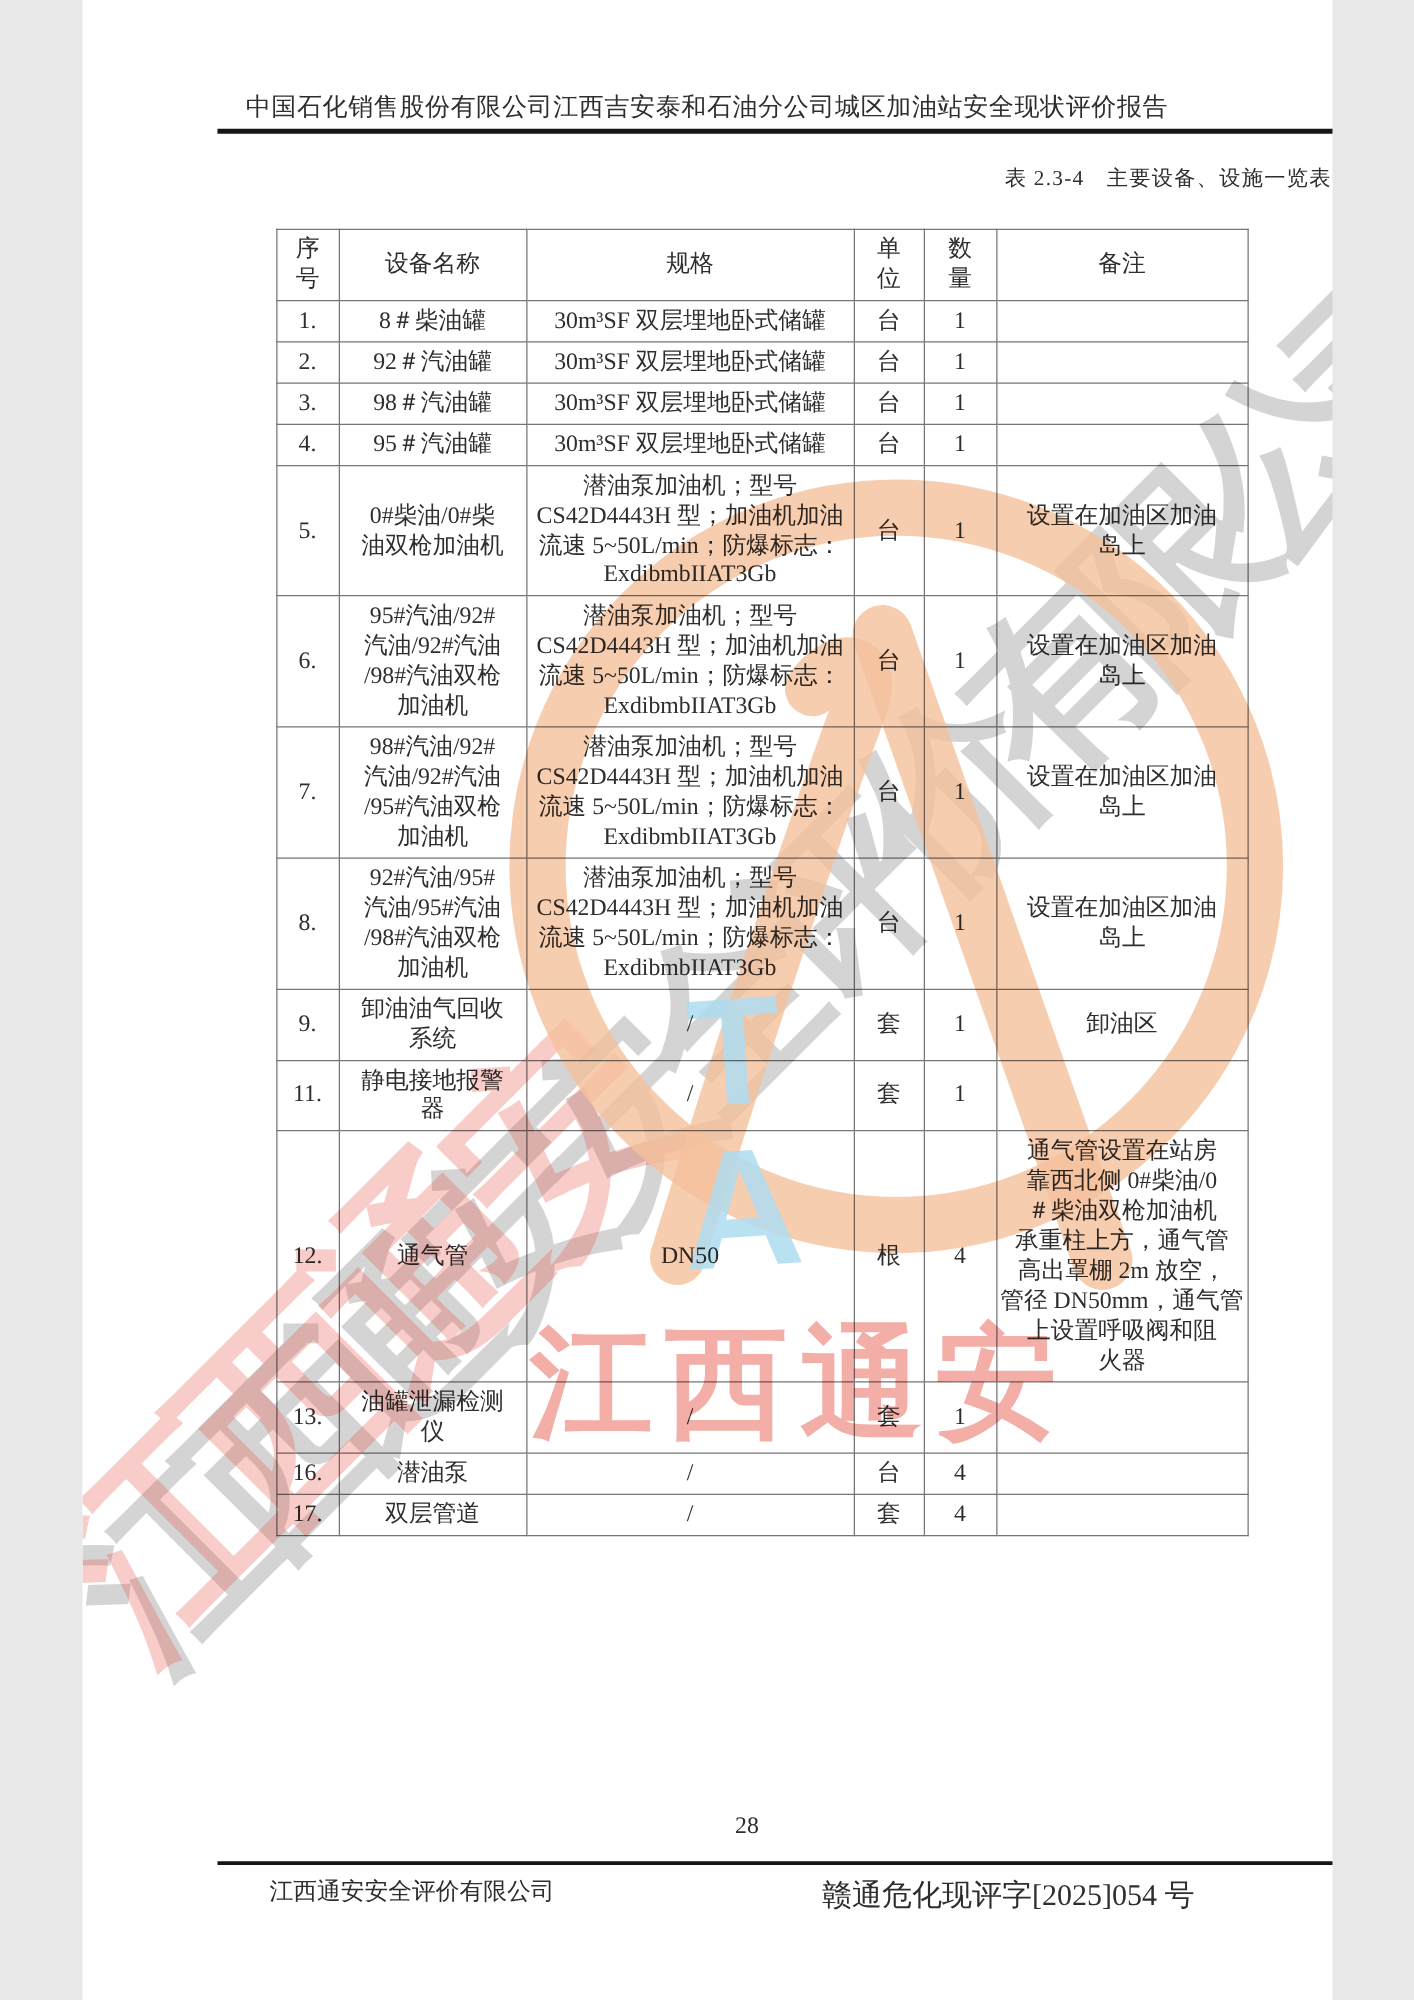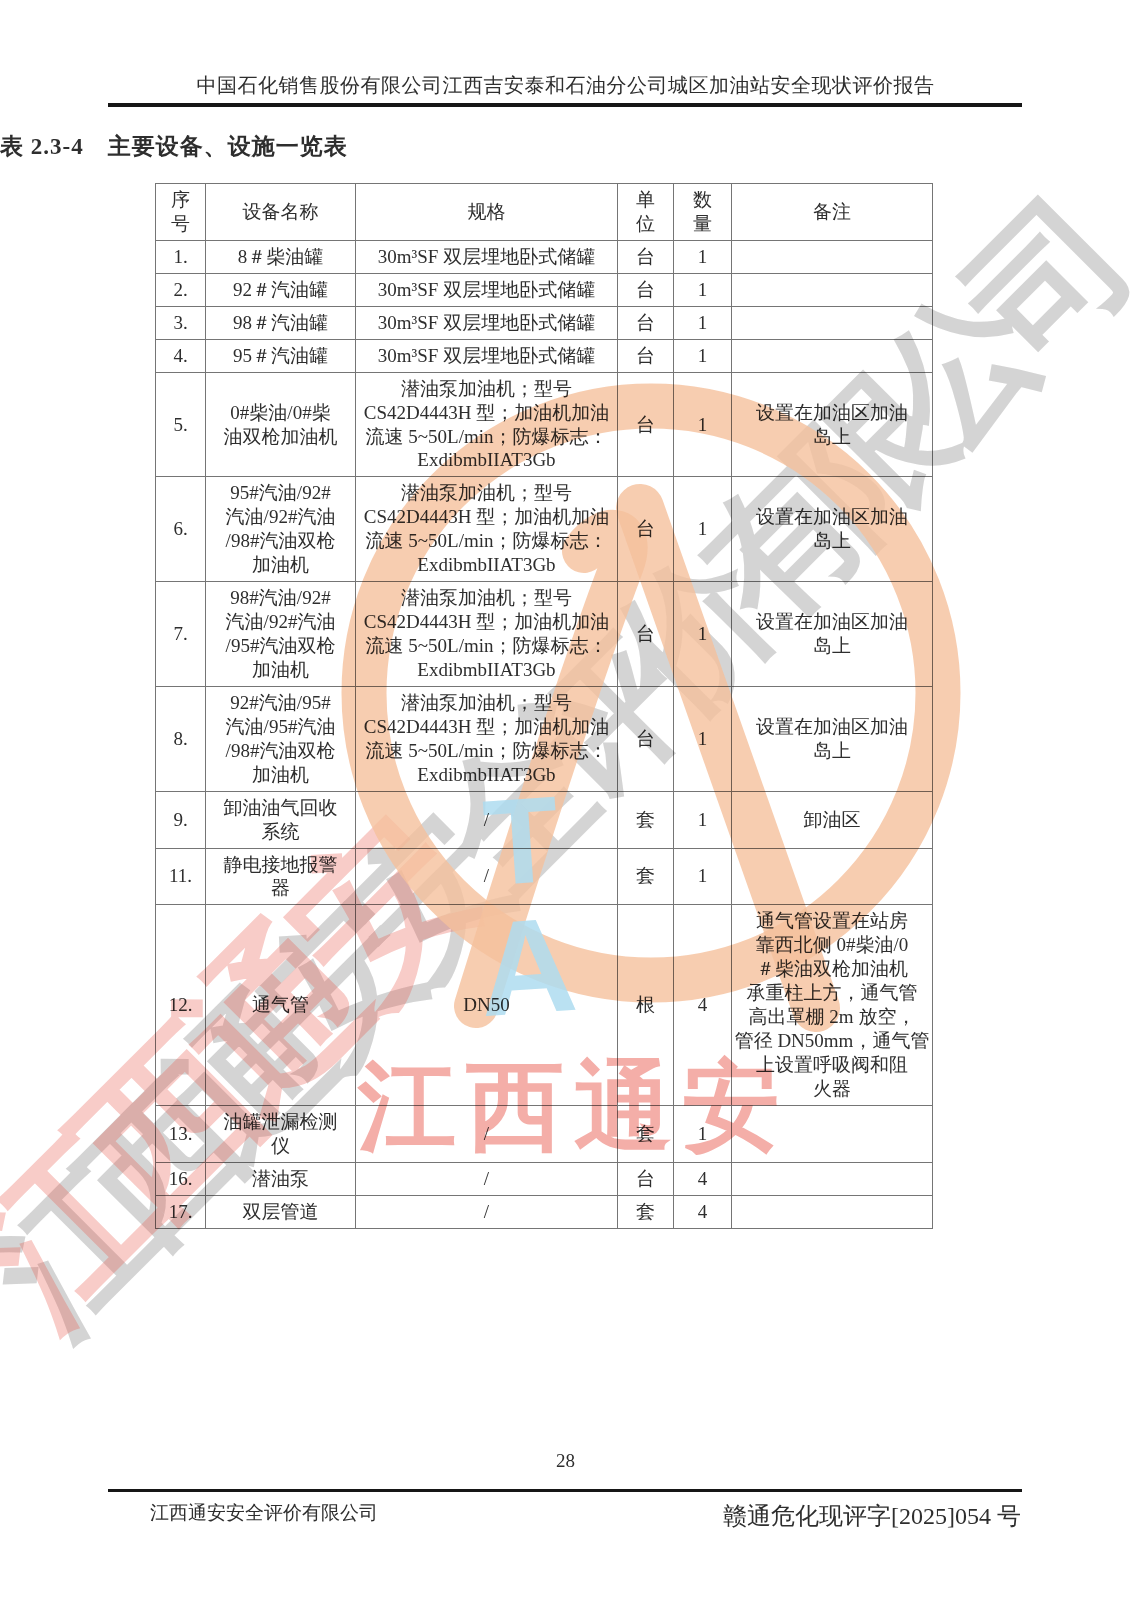--- a/index.html
+++ b/index.html
@@ -1,32 +1,32 @@
 <!DOCTYPE html>
 <html><head>
 <meta charset="utf-8">
 <style>
   html,body { margin:0; padding:0; background:#e8e8e8; }
   .page {
-    position:relative; width:1131px; height:1600px; margin:0 auto;
+    position:relative; width:1000px; height:1600px; margin:0 auto;
     background:#ffffff; overflow:hidden;
     font-family:"Liberation Serif","DejaVu Serif",serif;
     color:#2e2e2e;
   }
   .doc-header {
     position:absolute; top:72px; left:0; width:100%;
     text-align:center; font-size:20px; letter-spacing:0.5px;
   }
   .header-rule {
     position:absolute; top:103px; left:108px; width:914px; height:4px;
     background:#161616;
   }
   .table-title {
     position:absolute; top:131px; left:0; width:100%;
-    text-align:left; font-size:23px; font-weight:700; letter-spacing:1px;
+    text-align:right; font-size:17px; font-weight:400; letter-spacing:1px;
   }
   table.equipment {
     position:absolute; left:155px; top:183px; width:777px;
     border-collapse:collapse; table-layout:fixed;
   }
   table.equipment th, table.equipment td {
     border:1px solid #757575;
     font-size:19px; line-height:1.26; font-weight:normal;
     text-align:center; vertical-align:middle;
     white-space:pre-line; padding:4px 2px;
@@ -34,21 +34,21 @@
   }
   col.c-no    { width:50px; }
   col.c-name  { width:150px; }
   col.c-spec  { width:262px; }
   col.c-unit  { width:56px; }
   col.c-qty   { width:58px; }
   col.c-remark{ width:201px; }
 
   .footer-page {
     position:absolute; top:1450px; left:0; width:100%;
-    text-align:center; font-size:19px;
+    text-align:center; font-size:19px;padding-left:32px;
   }
   .footer-rule {
     position:absolute; top:1489px; left:108px; width:914px; height:3px;
     background:#161616;
   }
   .footer-left {
     position:absolute; top:1500px; left:150px; font-size:19px;
   }
   .footer-right {
     position:absolute; top:1500px; right:110px; font-size:24px;

